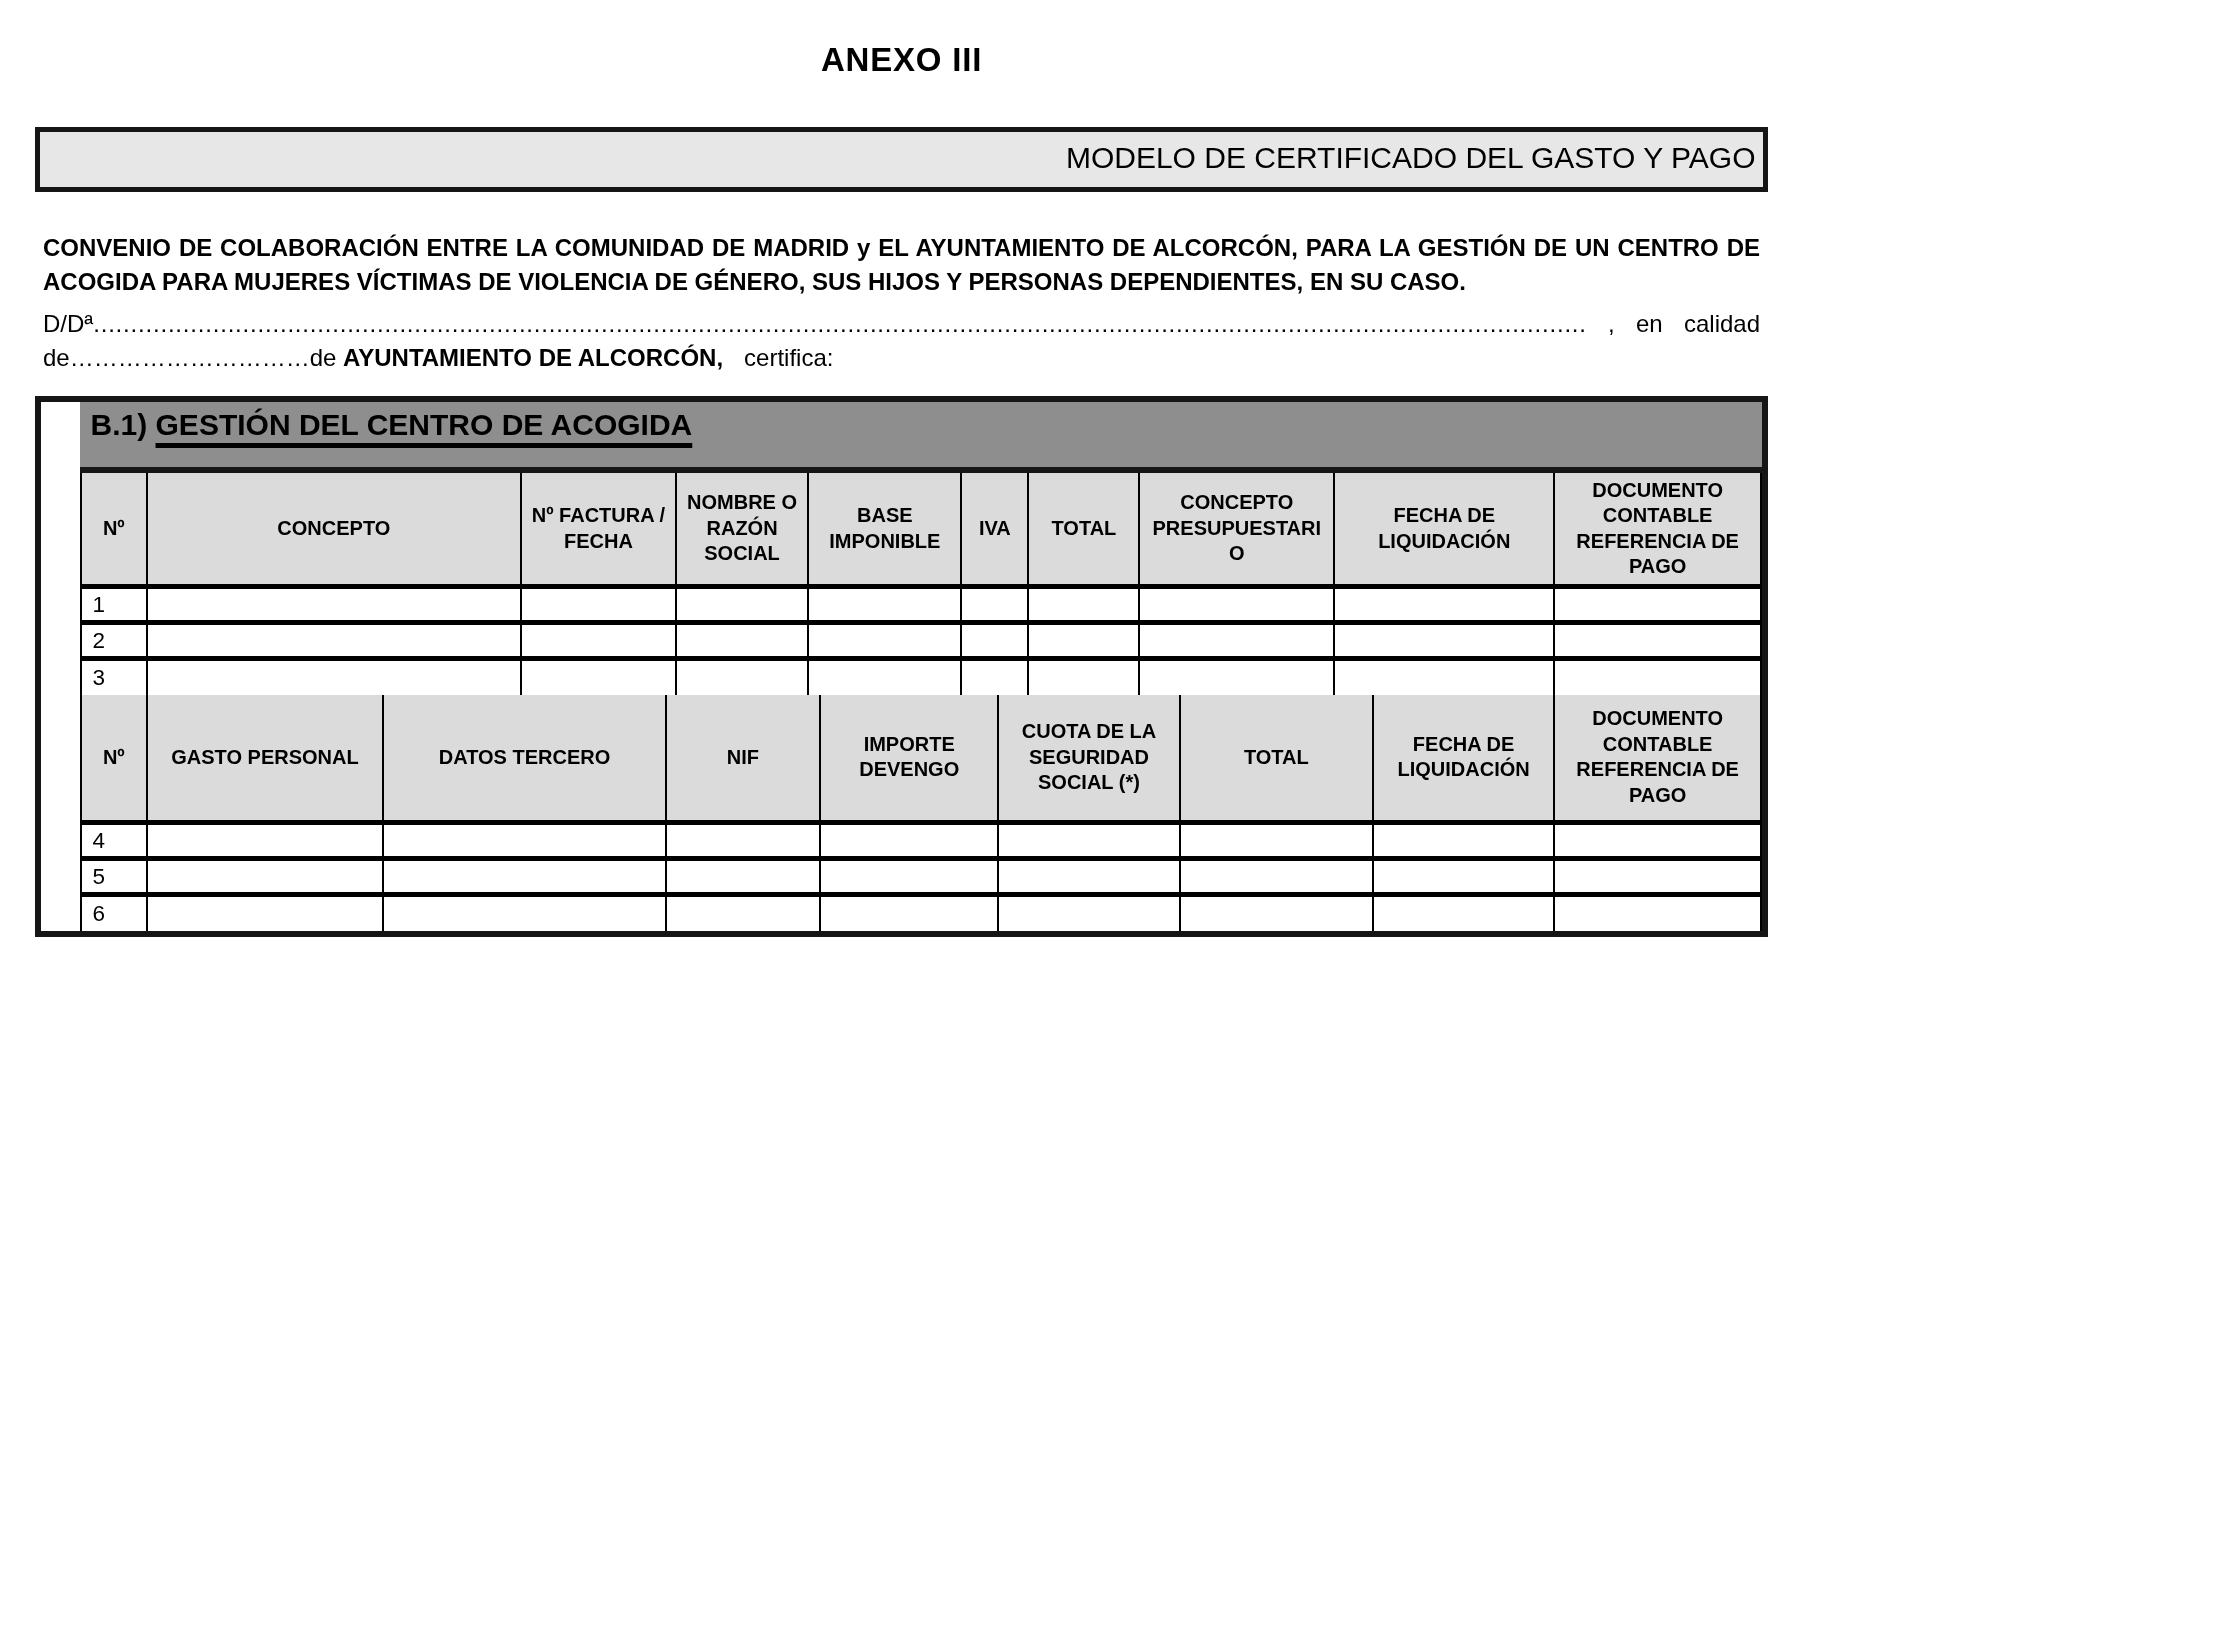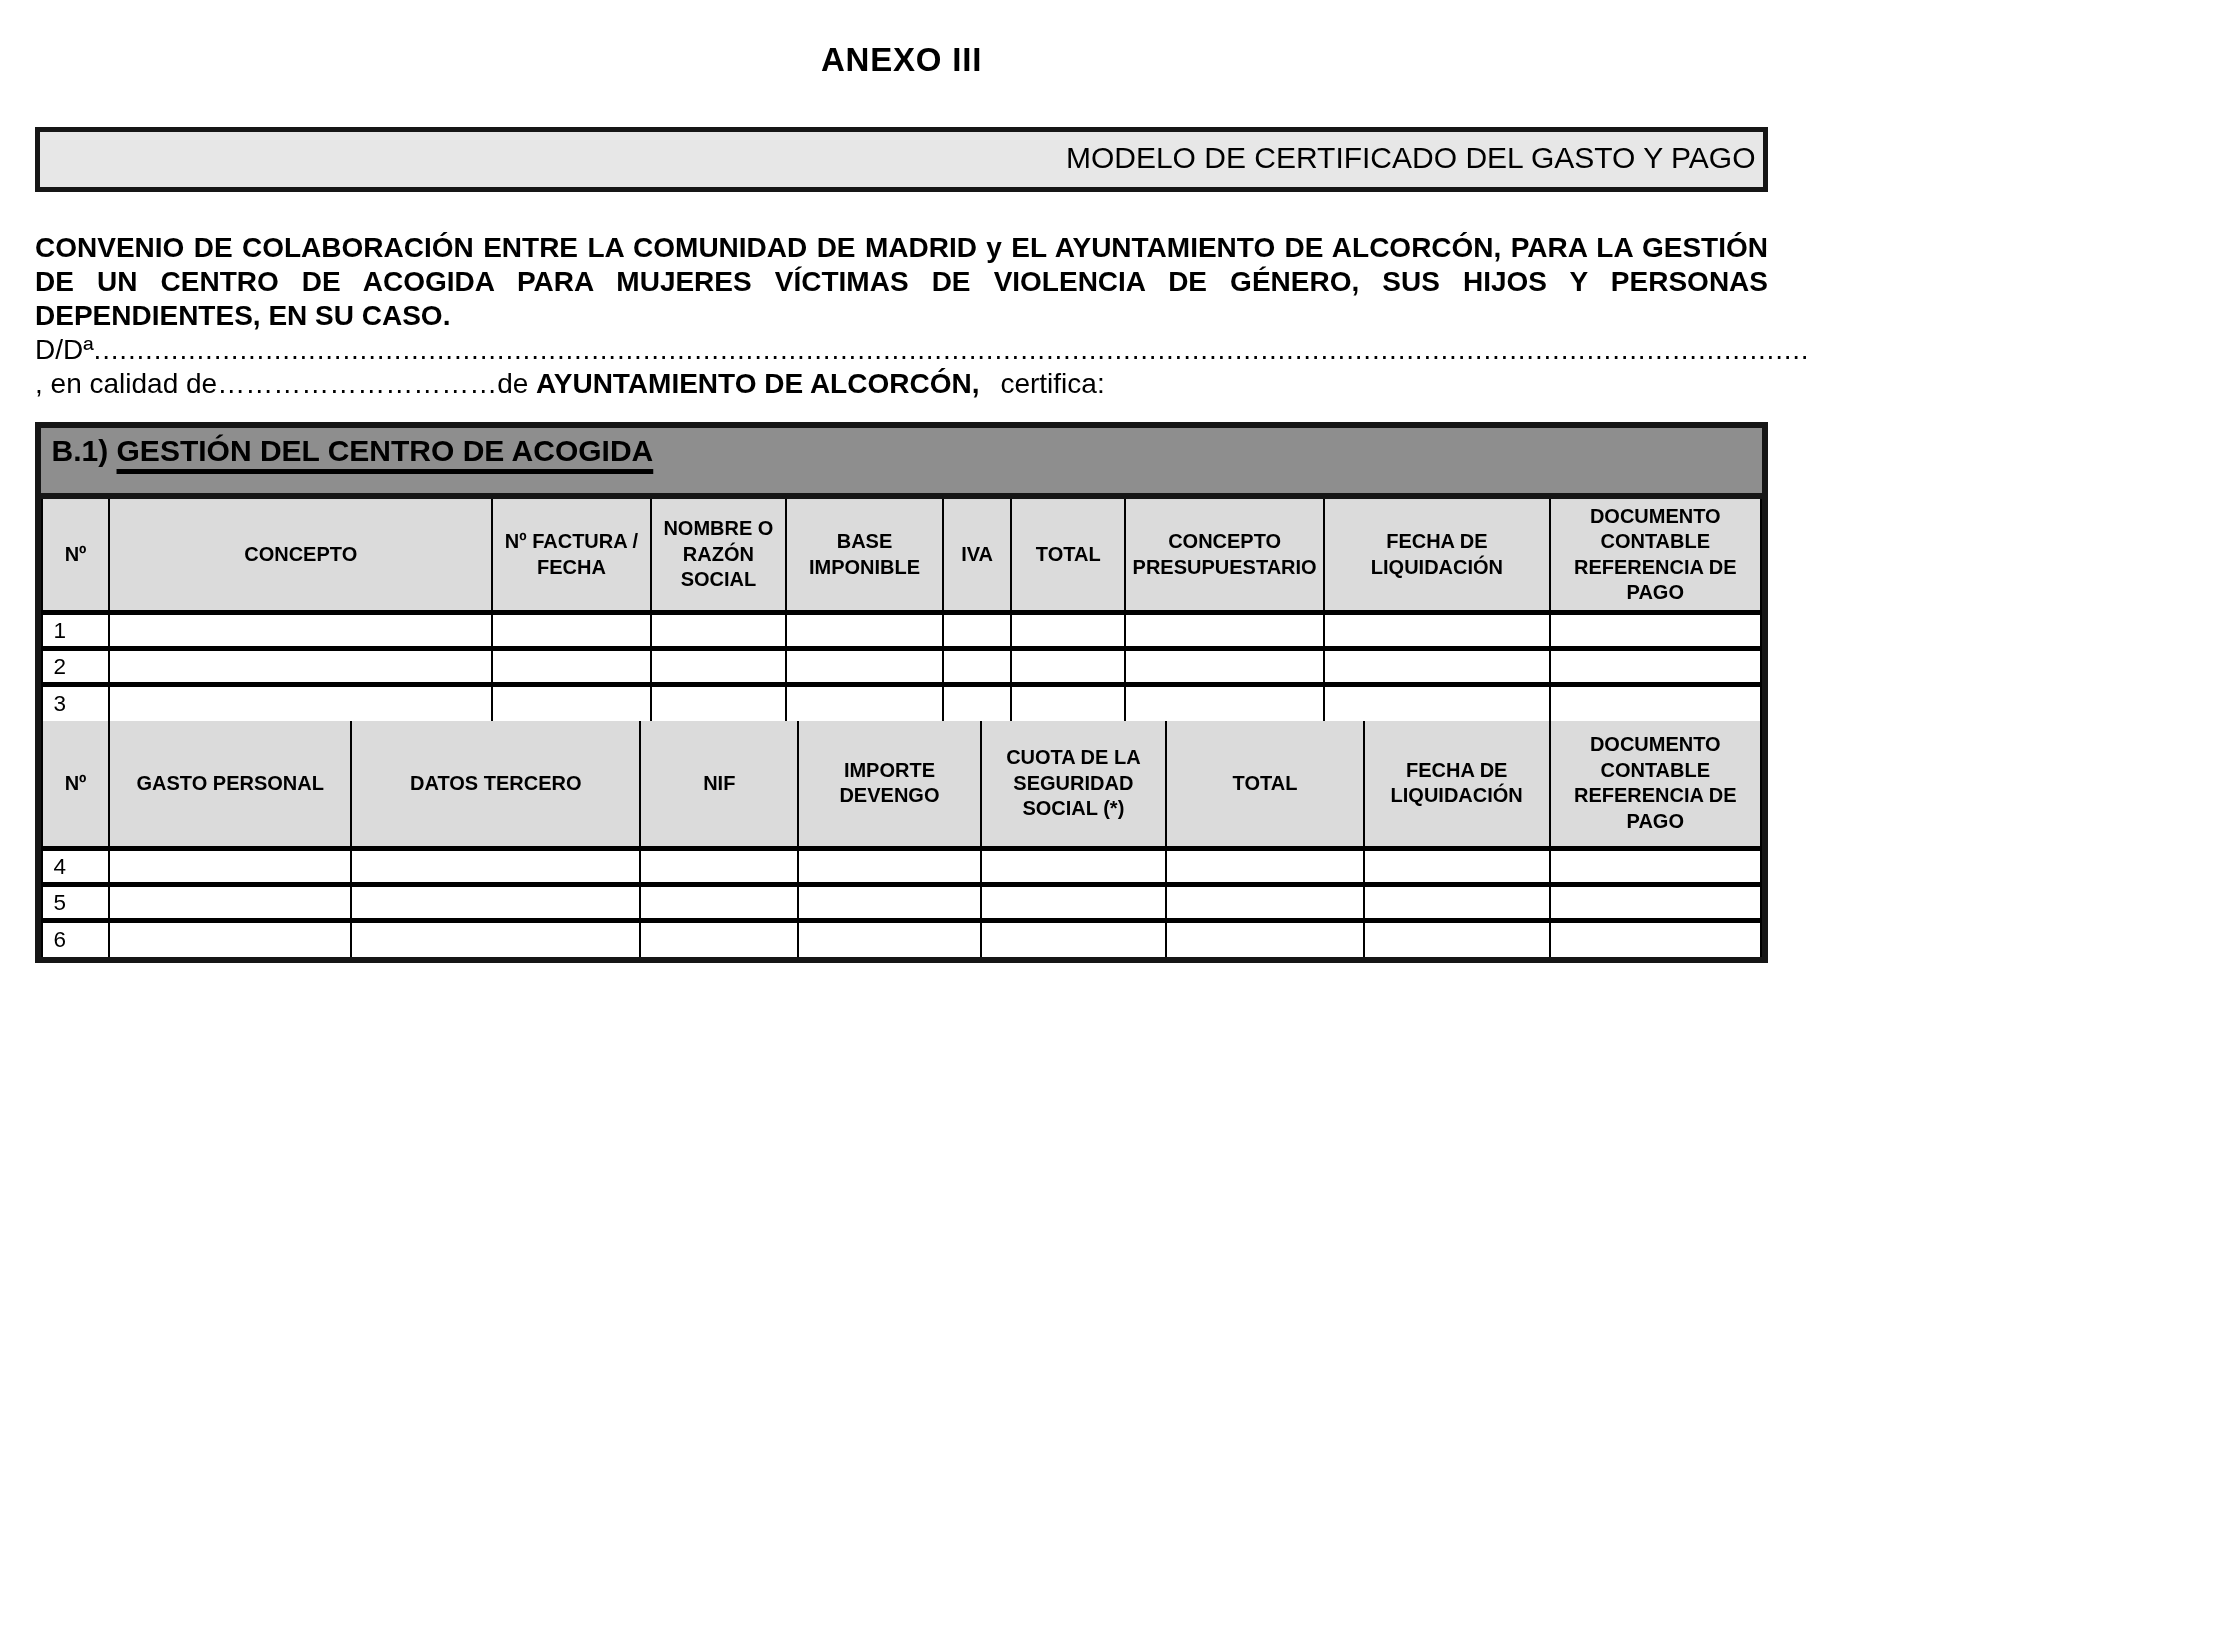--- a/index.html
+++ b/index.html
@@ -32,33 +32,34 @@
   .subtitle-box{
     border:5.3px solid var(--border);
     background:var(--subtitle-box-bg);
     text-align:right;
     font-size:30px;
     font-weight:normal;
     padding:9px 7.5px 12px 7.5px;
     margin:0 0 39px 0;
   }
   p.body-text{
-    font-size:28px;
+    font-size:24px;
     line-height:34px;
     text-align:justify;
-    margin:0;
+    margin:8px;
   }
   p.bold{font-weight:bold;}
   .certifier{margin-top:38px;}
   .after-cert{margin-top:13.5px;}
   .leader{letter-spacing:0.8px;}
   .suffix-gap{margin-left:21px;}
   .block{
     margin-top:21px;
     border:6px solid var(--border);
+    padding-left:39px;
   }
   .section-bar{
     background:var(--section-bar-bg);
     border-bottom:6px solid var(--border);
     font-size:30px;
     font-weight:bold;
     padding:6px 12px 25.5px 10.5px;
   }
   .section-title{
     text-decoration:underline;

